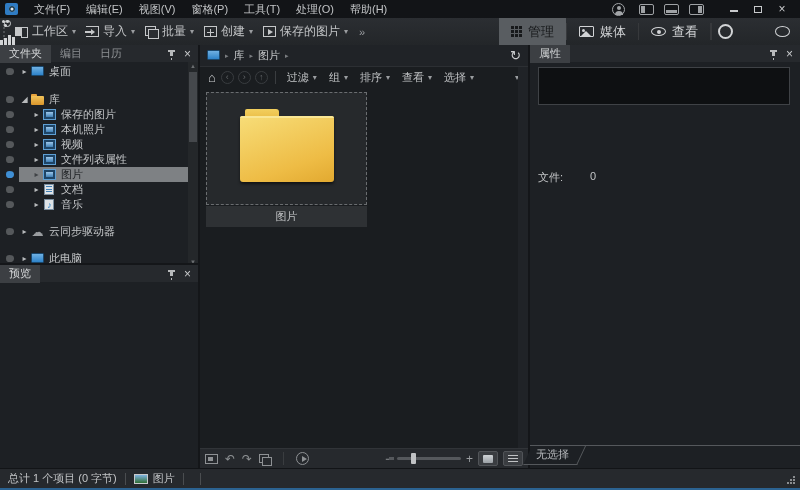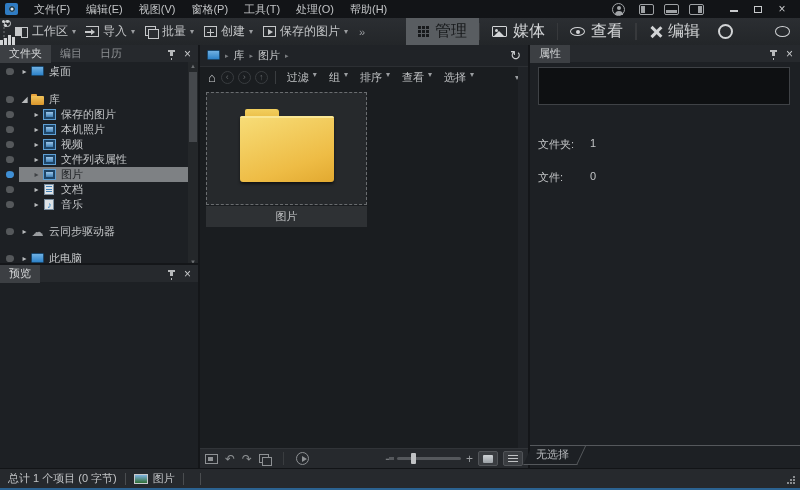--- a/index.html
+++ b/index.html
@@ -49,21 +49,21 @@
   .i-batch { width:13px; height:11px; }
   .i-batch::before { content:""; position:absolute; left:0; top:0; width:9px; height:8px; border:1px solid #c5c7c9; background:#2b2e32; }
   .i-batch::after  { content:""; position:absolute; left:3px; top:3px; width:9px; height:8px; border:1px solid #c5c7c9; background:#2b2e32; }
   .i-create { width:13px; height:11px; border:1px solid #c5c7c9; }
   .i-create::before { content:""; position:absolute; left:2px; top:4.5px; width:7px; height:1.5px; background:#c5c7c9; }
   .i-create::after  { content:""; position:absolute; left:4.8px; top:2px; width:1.5px; height:7px; background:#c5c7c9; }
   .i-slideshow { width:13px; height:11px; border:1px solid #c5c7c9; }
   .i-slideshow::before { content:""; position:absolute; left:3.5px; top:2px; border-left:5px solid #c5c7c9; border-top:3.5px solid transparent; border-bottom:3.5px solid transparent; }
   
   .mode-tabs { margin-left:auto; display:flex; align-items:stretch; height:27px; }
-  .mode-tab { display:flex; align-items:center; gap:6px; padding:0 12px; font-size:16px; color:#d2d4d6; position:relative; }
+  .mode-tab { display:flex; align-items:center; gap:6px; padding:0 12px; font-size:13px; color:#d2d4d6; position:relative; }
   .mode-tab.active { background:#595d61; color:#17191b; }
   .mode-sep { width:1px; background:#37393c; margin:5px 0; }
   .i-grid { width:11px; height:11px; }
   .i-grid::before { content:""; position:absolute; left:0; top:0; width:3px; height:3px;
     background:currentColor; box-shadow:4px 0 currentColor,8px 0 currentColor,0 4px currentColor,4px 4px currentColor,8px 4px currentColor,0 8px currentColor,4px 8px currentColor,8px 8px currentColor; }
   .i-media { width:15px; height:11px; border:1px solid currentColor; border-radius:1px; }
   .i-media::before { content:""; position:absolute; left:2px; top:2px; width:3px; height:3px; border-radius:50%; background:currentColor; }
   .i-media::after { content:""; position:absolute; left:1px; bottom:0; border-left:5px solid transparent; border-right:5px solid transparent; border-bottom:5px solid currentColor; }
   .i-eye { width:15px; height:9px; border:1px solid currentColor; border-radius:50%; }
   .i-eye::before { content:""; position:absolute; left:4.5px; top:1.5px; width:4px; height:4px; border-radius:50%; background:currentColor; }
@@ -130,21 +130,21 @@
   .crumb-row { height:22px; display:flex; align-items:center; padding:0 7px; background:#202327; border-bottom:1px solid #2c2f33; }
   .crumb-sep { font-size:7px; color:#7a7d80; padding:0 5px; }
   .crumb-seg { color:#c5c7c9; }
   .i-refresh { margin-left:auto; font-size:13px; color:#c8cacc; }
   .filter-row { height:21px; display:flex; align-items:center; padding:0 5px; }
   .i-home { font-size:13px; color:#cfd1d3; padding:0 3px; }
   .circle-btn { width:13px; height:13px; border:1px solid #53565a; border-radius:50%; color:#9a9da0;
     display:flex; align-items:center; justify-content:center; font-size:9px; line-height:1; margin:0 2px; }
   .circle-btn.dim { opacity:.55; }
   .vsep { width:1px; height:13px; background:#3a3d40; margin:0 5px; }
-  .fbtn { display:flex; align-items:flex-start; gap:4px; padding:0 6px; color:#c2c4c6; }
+  .fbtn { display:flex; align-items:center; gap:4px; padding:0 6px; color:#c2c4c6; }
   .fcaret-end { margin-left:auto; font-size:8px; color:#9a9da0; padding-right:4px; }
   .file-area { position:absolute; top:43px; bottom:20px; left:0; right:10px; }
   .tile { position:absolute; left:6px; top:4px; width:161px; }
   .tile-thumb { height:113px; border:1px dashed #6a6d70; background:#26292c; display:flex; align-items:center; justify-content:center; }
   .folder-big { width:94px; height:66px; background:linear-gradient(160deg,#f7dd78,#eebc45 70%,#e2a930); border-radius:3px; position:relative; box-shadow:0 2px 3px rgba(0,0,0,.55); }
   .folder-big::before { content:""; position:absolute; left:5px; top:-7px; width:34px; height:8px; background:linear-gradient(#f2cf5e,#ecc04a); border-radius:2px 3px 0 0; }
   .folder-big::after { content:""; position:absolute; left:0; top:0; right:0; height:2px; background:#f9e694; border-radius:3px 3px 0 0; }
   .tile-label { height:21px; margin-top:1px; background:#2e3134; display:flex; align-items:center; justify-content:center; color:#c2c4c6; }
   .cscroll { position:absolute; right:0; top:22px; bottom:20px; width:10px; background:#202327; }
   .bottom-bar { position:absolute; bottom:0; left:0; right:0; height:20px; background:#26292d; border-top:1px solid #313438;
@@ -259,24 +259,20 @@
         <span class="ticn i-media"></span>
         <span>媒体</span>
       </span>
       <span class="mode-sep"></span>
       <span class="mode-tab">
         <span class="ticn i-eye"></span>
         <span>查看</span>
       </span>
       <span class="mode-sep"></span>
       <span class="mode-sep"></span>
-      <span class="mode-tab">
-        <span class="ticn i-edit"></span>
-        <span>编辑</span>
-      </span>
       <div class="right-icons">
         <span class="i-reel"></span>
         <span class="i-chart">
             <i></i>
           </span>
         <span class="i-eyeq"></span>
       </div>
     </div>
   </div>
 
@@ -485,24 +481,20 @@
 
     <div class="right-panel">
       <div class="pheader">
         <span class="ptab active">属性</span>
         <span class="ph-right">
           <span class="i-pin"></span>
           <span class="i-x">×</span>
         </span>
       </div>
       <div class="prop-box"></div>
-      <div class="prow" style="top:92px">
-        <span class="plabel">文件夹:</span>
-        <span class="pvalue">1</span>
-      </div>
       <div class="prow" style="top:125px">
         <span class="plabel">文件:</span>
         <span class="pvalue">0</span>
       </div>
       <div class="sel-bar">
         <span class="sel-tab"><span>无选择</span></span>
       </div>
     </div>
   </div>
 

